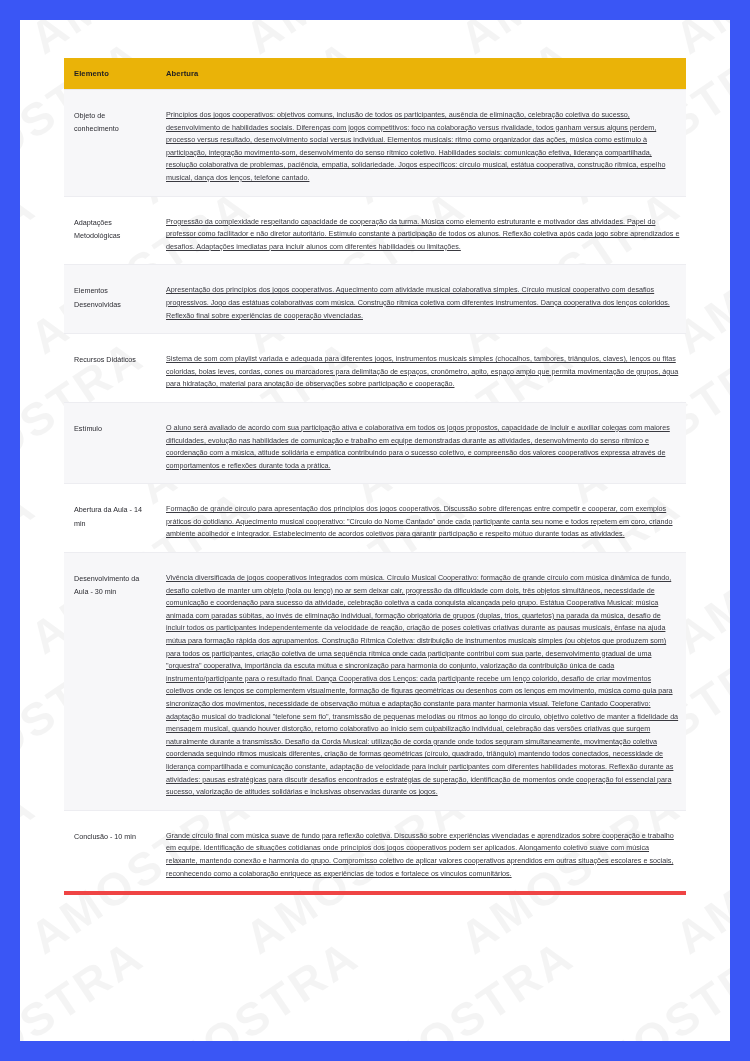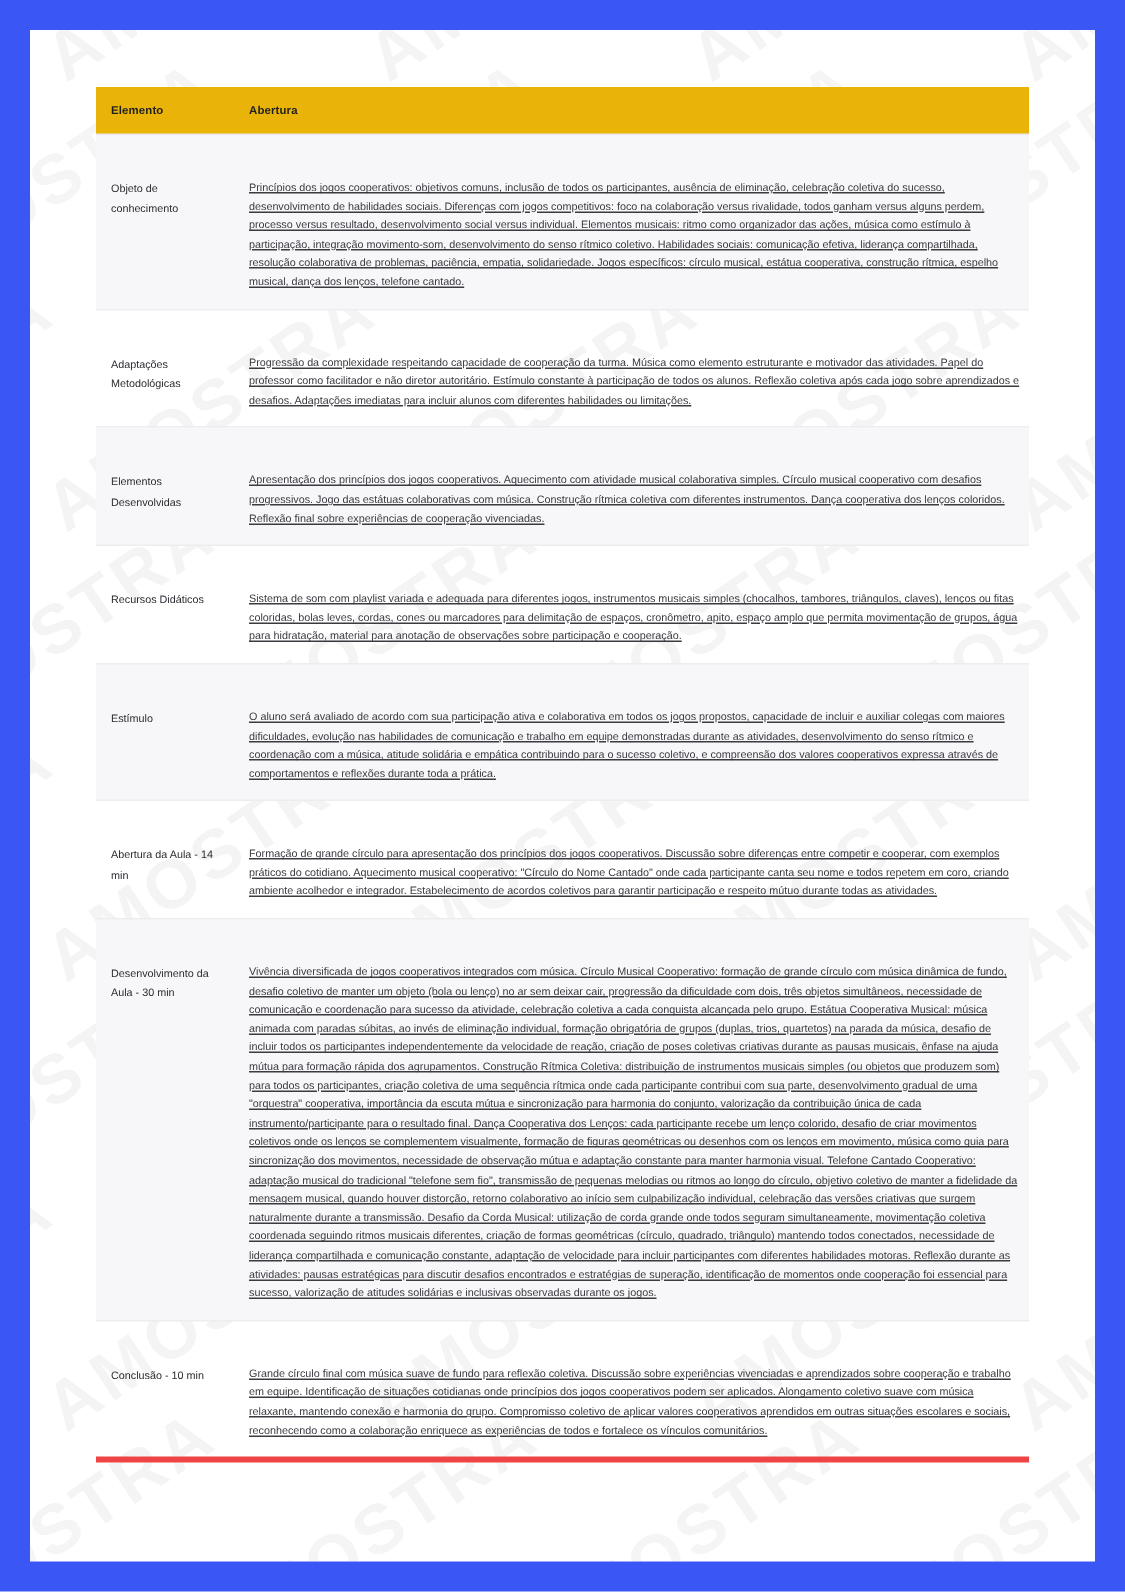--- a/index.html
+++ b/index.html
@@ -81,21 +81,21 @@
   }
 
   .spec-table col.c-elemento { width: 92px; }
   .spec-table col.c-detalhes { width: auto; }
 
   .spec-table tbody td {
     vertical-align: top;
     font-size: 7.2px;
     line-height: 1.75;
     color: #3a3a41;
-    padding: 29px 10px 11px 10px;
+    padding: 19px 10px 11px 10px;
     border-bottom: 1px solid #ededf1;
   }
 
   .spec-table tbody tr.stripe td {
     background: #f7f7f9;
   }
 
   .spec-table tbody td.elemento {
     color: #2b2b31;
     padding-left: 10px;

